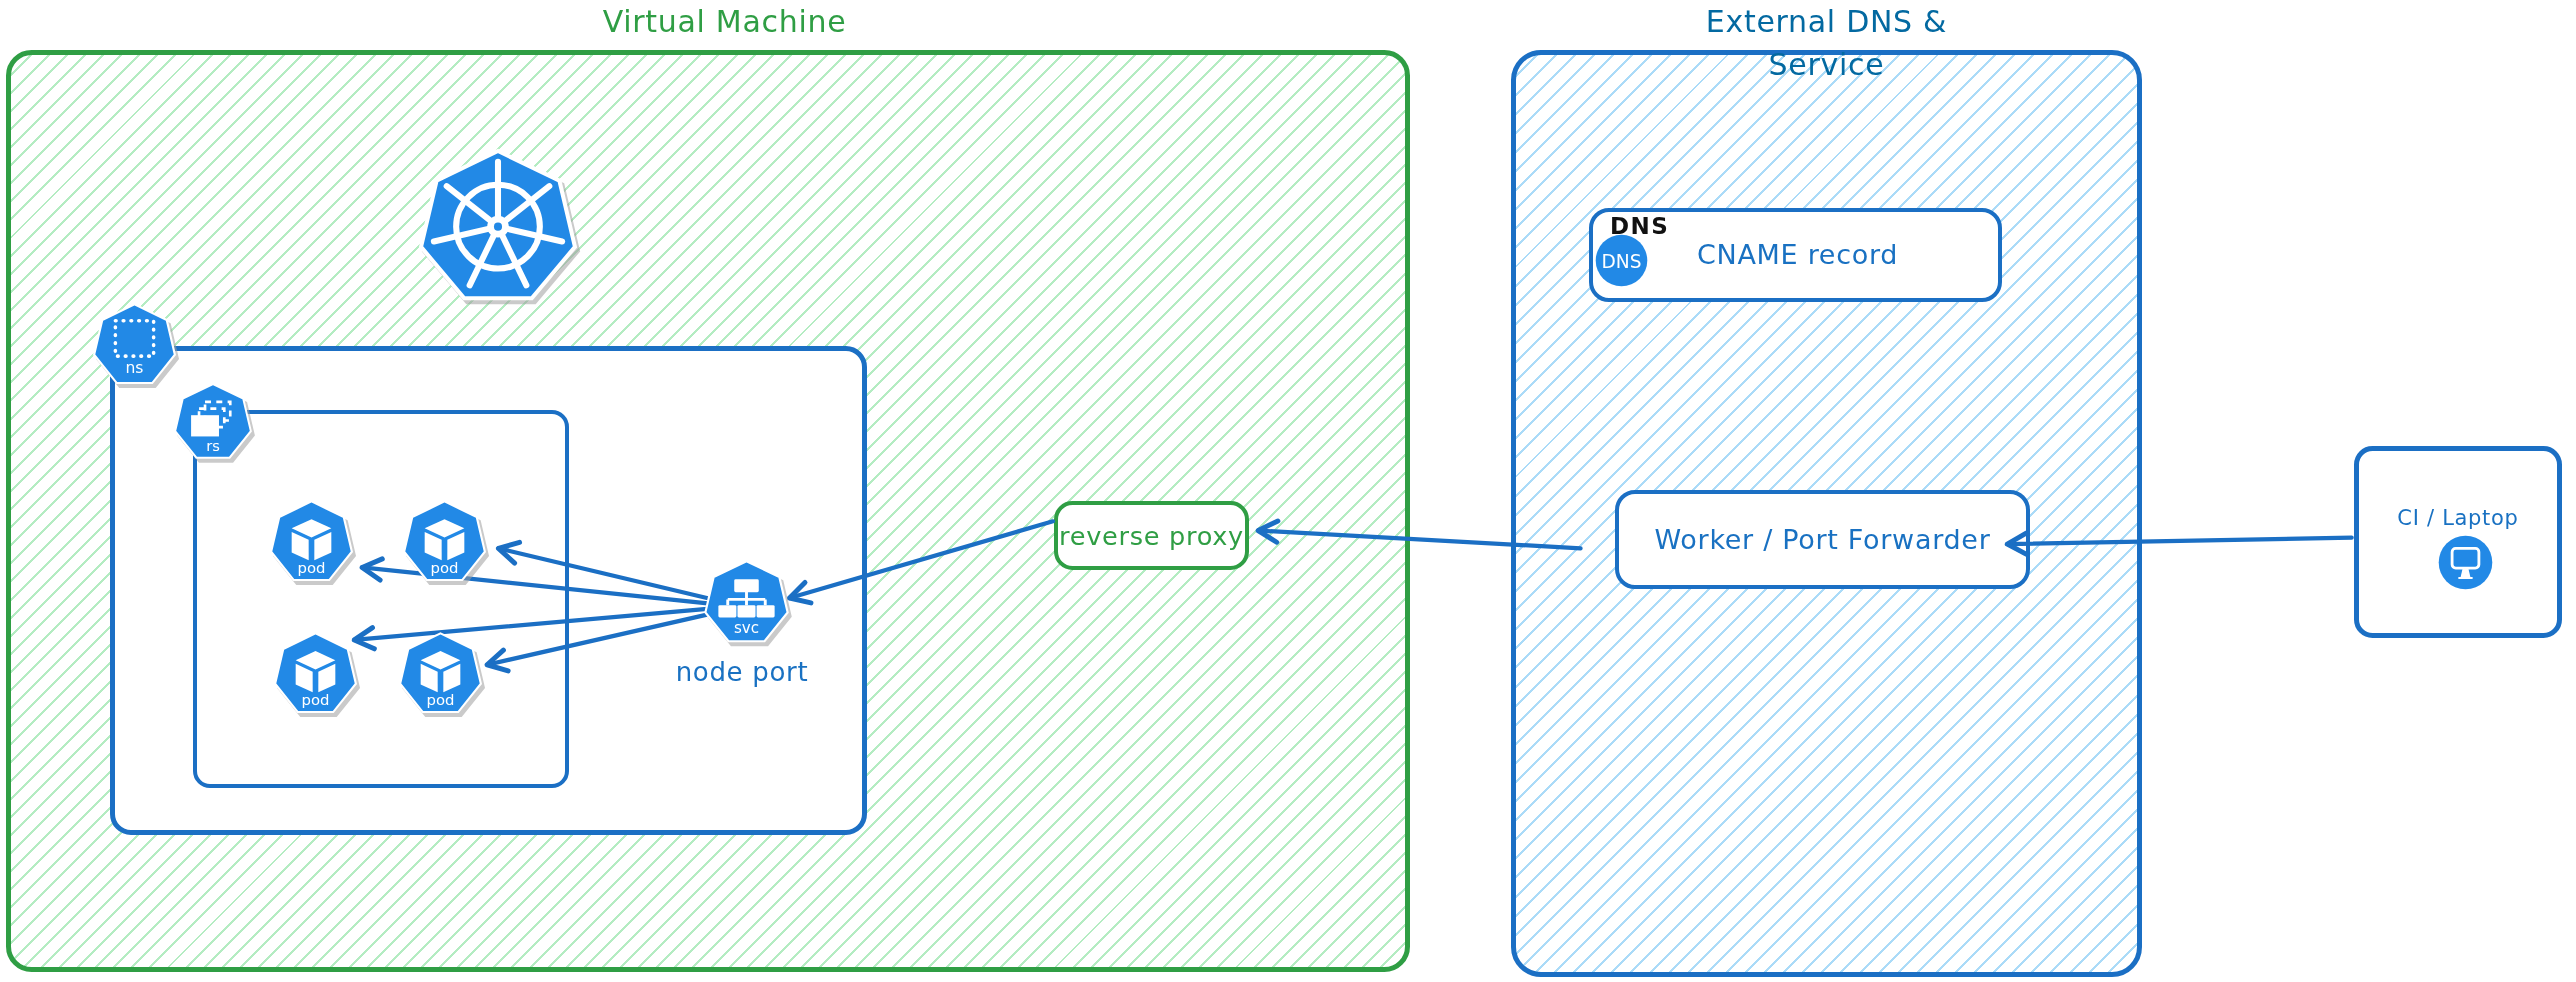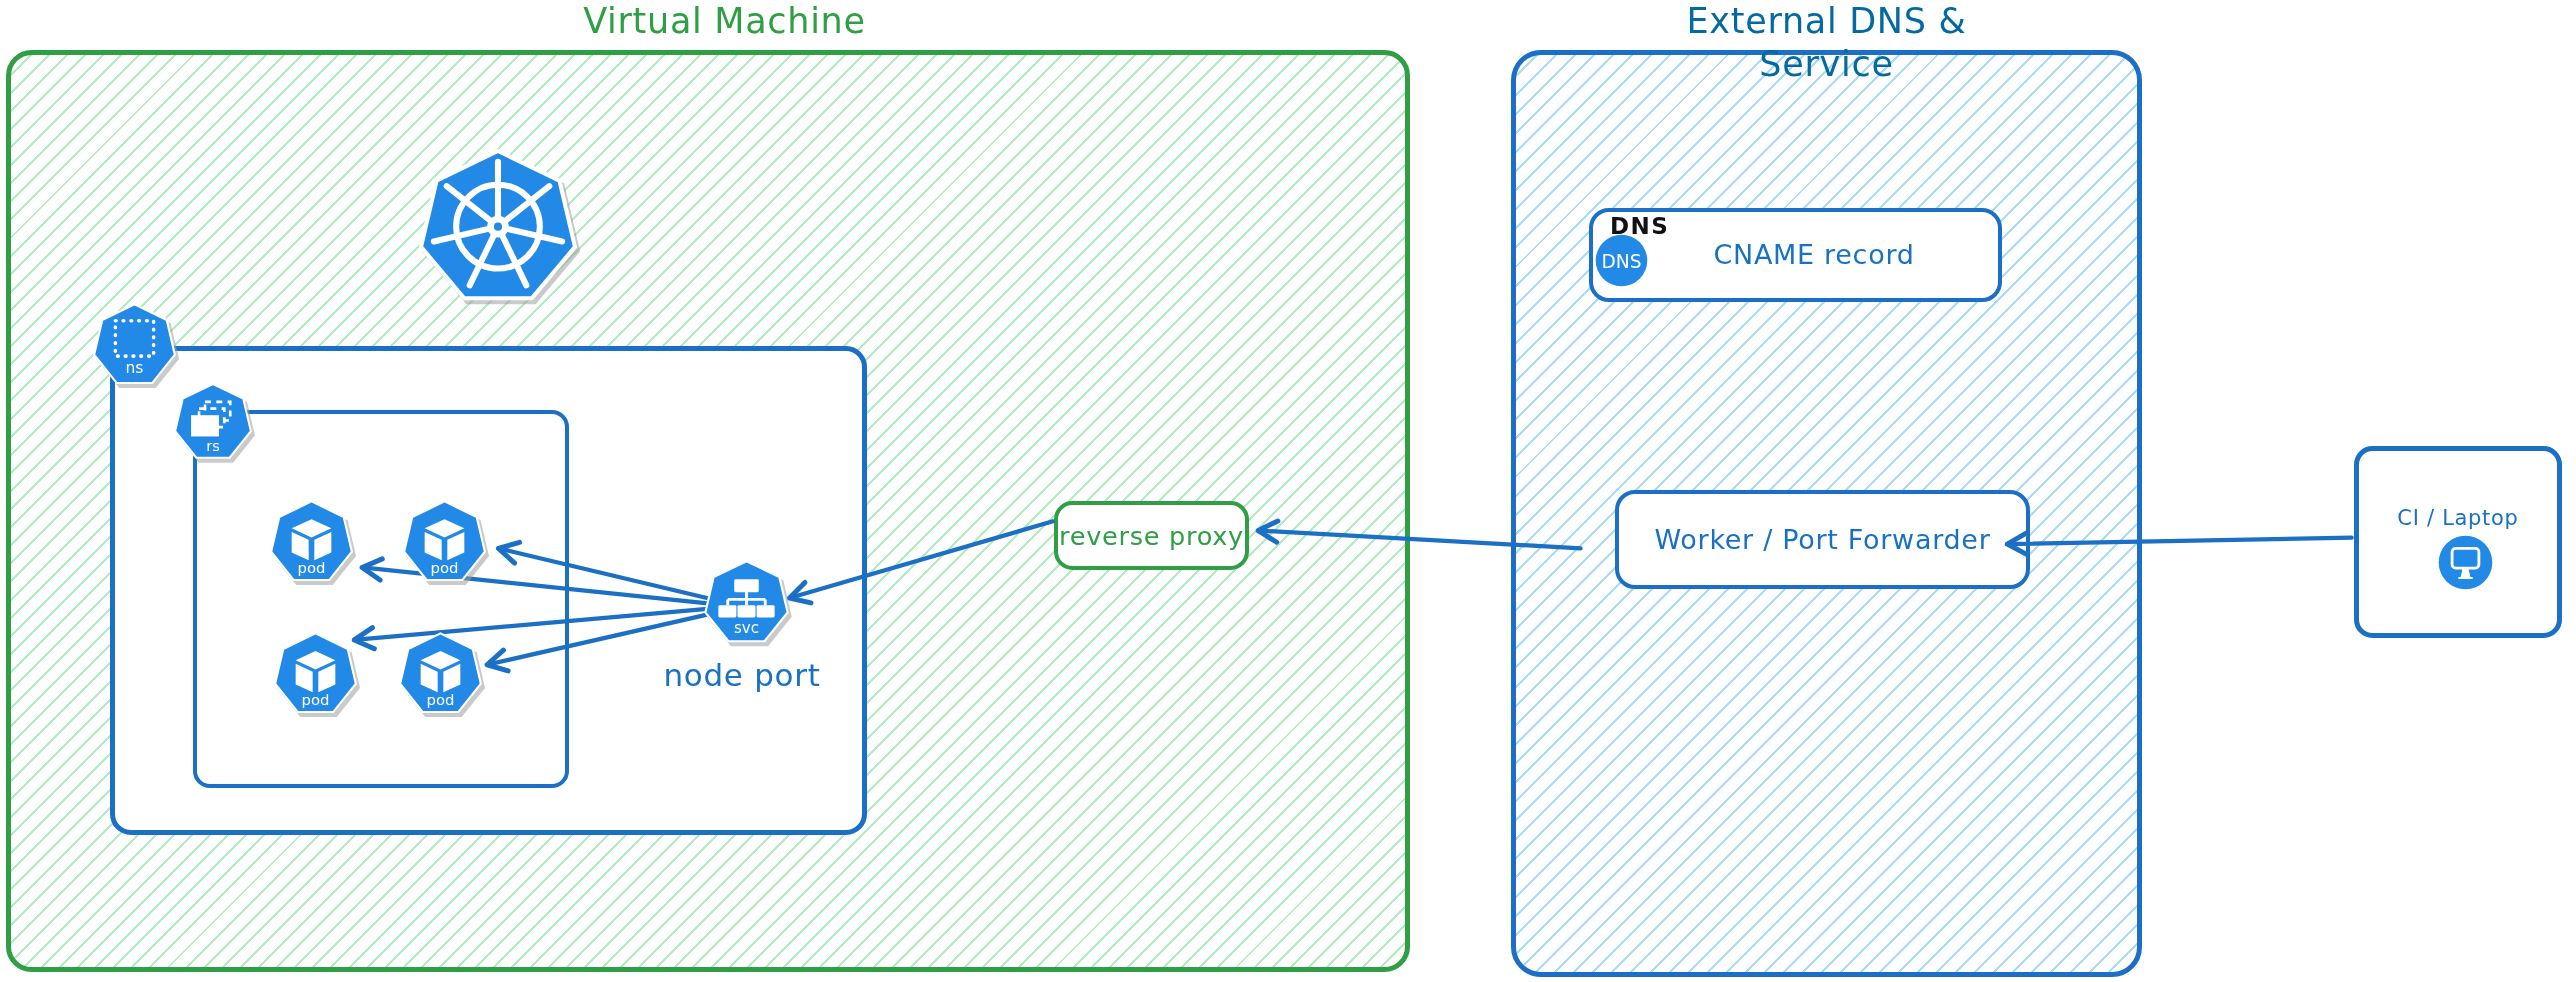--- a/index.html
+++ b/index.html
@@ -18,21 +18,21 @@
     border:5px solid #2f9e44;border-radius:25.6px;
     background:repeating-linear-gradient(135deg,#b4ecc2 0px,#b4ecc2 2.1px,transparent 2.1px,transparent 12.8px);
   }
   .ext-region{
     left:1511px;top:50px;width:631px;height:927px;
     border:5px solid #1b6fc4;border-radius:30px;
     background:repeating-linear-gradient(135deg,#abdbf8 0px,#abdbf8 2.1px,transparent 2.1px,transparent 13.5px);
   }
   .region-title{
     position:absolute;top:0px;height:43px;line-height:43px;
-    text-align:center;font-size:35px;letter-spacing:0.7px;font-weight:500;
+    text-align:center;font-size:30px;letter-spacing:0.7px;font-weight:500;
   }
   .vm-title{left:554px;width:341px;color:#2f9e44;}
   .ext-title{left:1656px;width:341px;color:#0369a1;}
   .white-card{
     position:absolute;box-sizing:border-box;background:#ffffff;
     border:4.3px solid #1b6fc4;border-radius:20px;
   }
   .ns-box{left:110px;top:346px;width:757px;height:489px;border-width:5px;border-radius:21px;}
   .rs-box{left:193px;top:410px;width:376px;height:378px;border-width:4.3px;border-radius:17px;}
   .green-card{
@@ -40,22 +40,22 @@
     border:4.3px solid #2f9e44;border-radius:18.5px;
     display:flex;align-items:center;justify-content:center;
   }
   .reverse-proxy-box{left:1054px;top:501px;width:195px;height:69px;}
   .reverse-proxy-box span{color:#2f9e44;font-size:25.6px;letter-spacing:0.7px;}
   .dns-box{left:1589px;top:208px;width:413px;height:94px;}
   .worker-box{left:1583px;top:490px;width:415px;height:99px;display:flex;align-items:center;justify-content:center;margin-left:32px;}
   .worker-box span{color:#1971c2;font-size:27px;letter-spacing:0.7px;}
   .ci-box{left:2354px;top:446px;width:208px;height:192px;border-width:5px;border-radius:18.5px;}
   .dns-caption{position:absolute;left:1610px;top:213px;font-size:23px;color:#111111;font-weight:600;letter-spacing:1.4px;}
-  .cname-label{position:absolute;left:1697px;top:239px;width:234px;text-align:center;font-size:27px;color:#1971c2;letter-spacing:0.7px;}
-  .node-port-label{position:absolute;left:625px;top:657px;width:234px;text-align:center;font-size:31px;color:#1971c2;letter-spacing:0.7px;}
+  .cname-label{position:absolute;left:1697px;top:239px;width:234px;font-size:27px;color:#1971c2;letter-spacing:0.7px;}
+  .node-port-label{position:absolute;left:625px;top:657px;width:234px;text-align:center;font-size:26px;color:#1971c2;letter-spacing:0.7px;}
   .ci-label{position:absolute;left:2354px;top:506px;width:208px;text-align:center;font-size:21px;color:#1971c2;letter-spacing:0.7px;}
   .icon{position:absolute;filter:drop-shadow(3.6px 4.3px 0 rgba(158,158,158,0.55));}
   .flat-icon{position:absolute;}
   .arrow-layer{position:absolute;left:0;top:0;width:2576px;height:983px;pointer-events:none;}
 </style>
 </head>
 <body>
 
 <div id="canvas">
 

